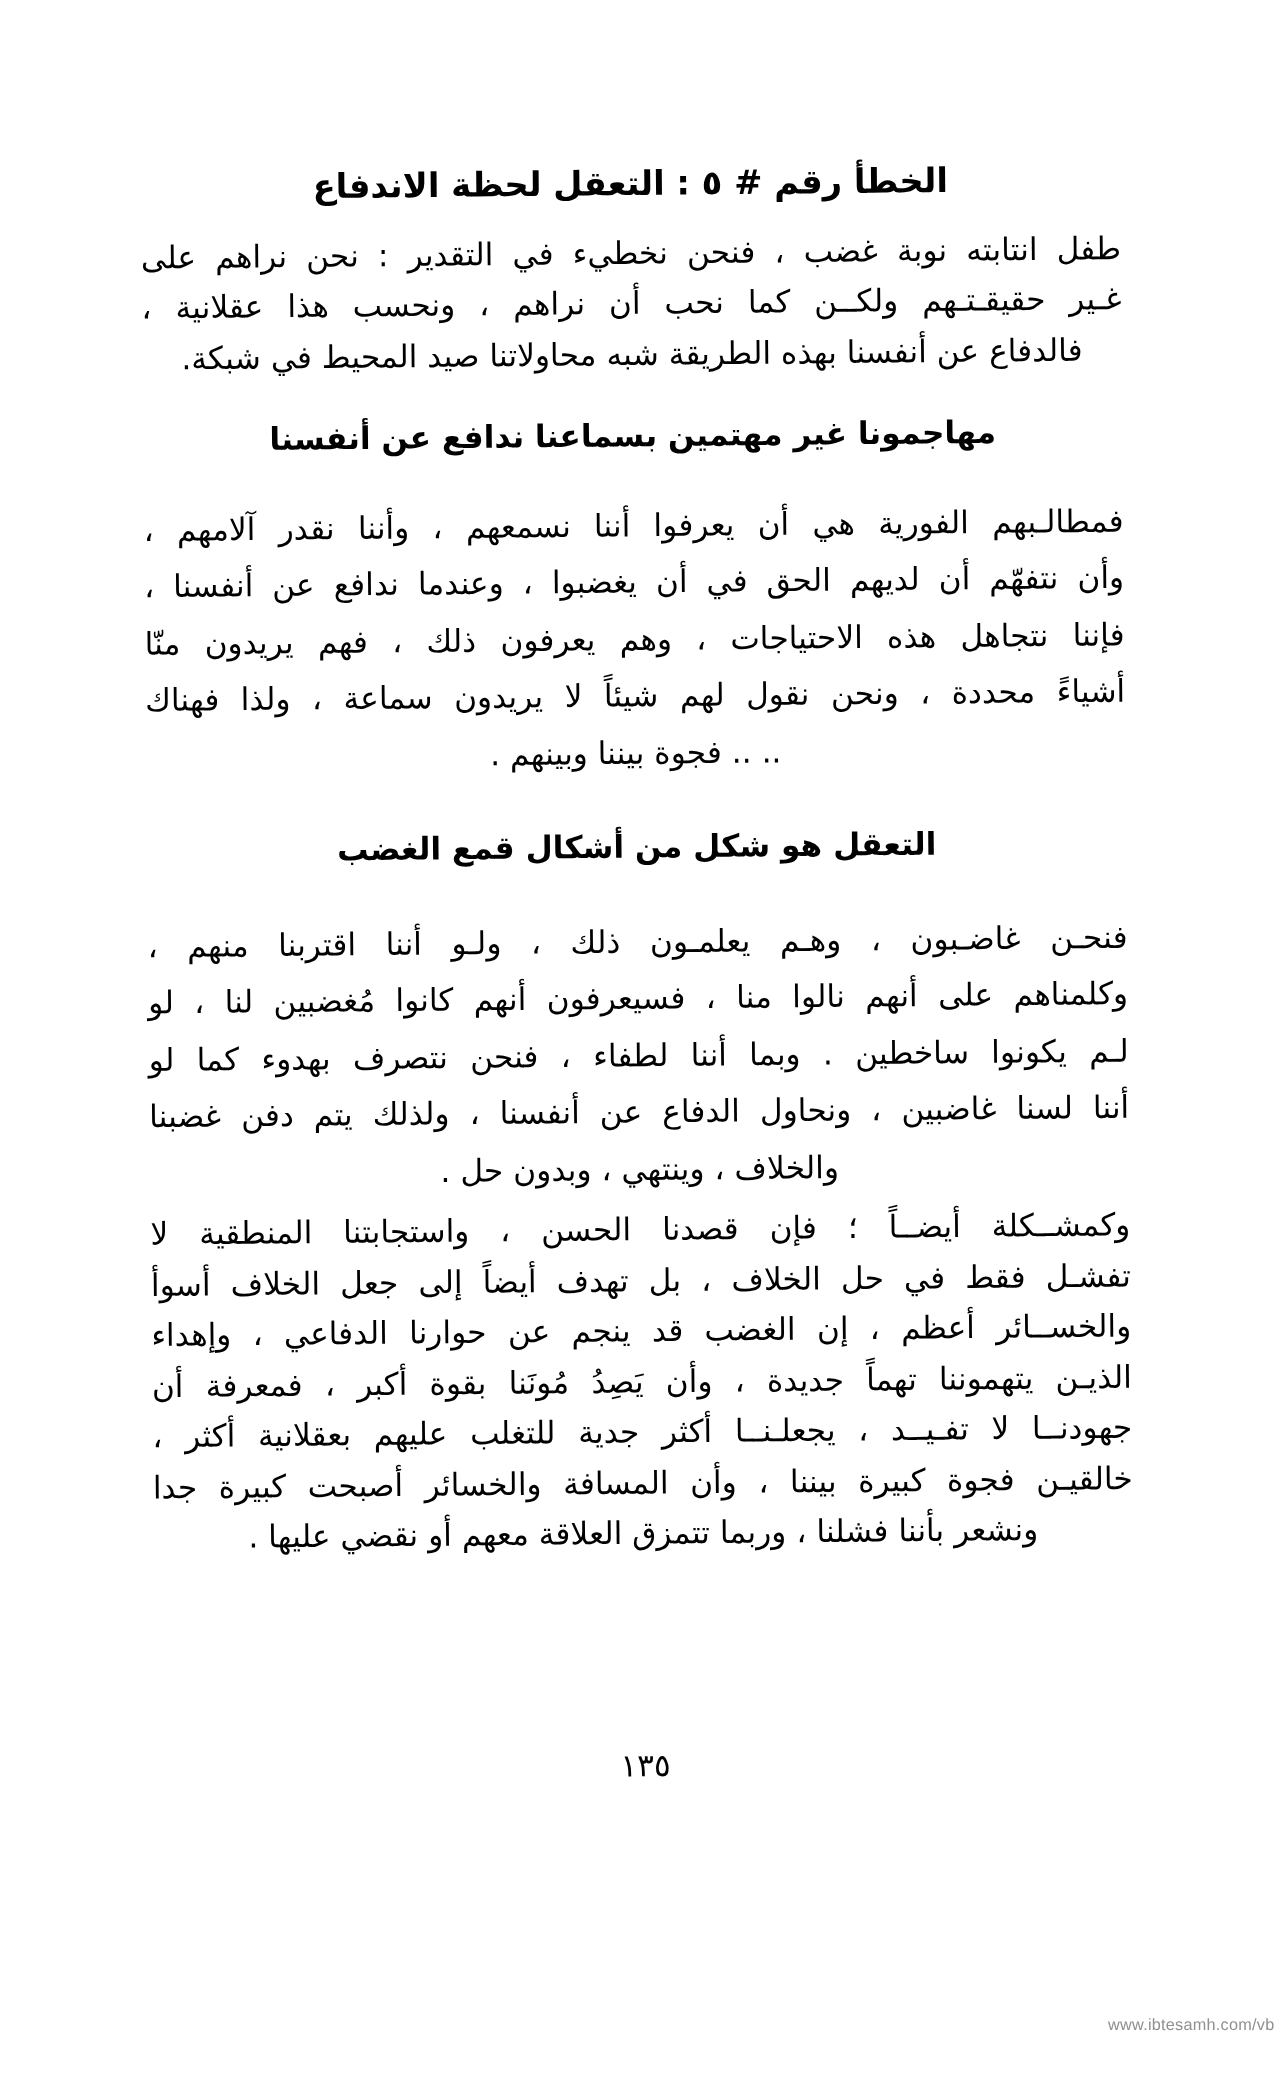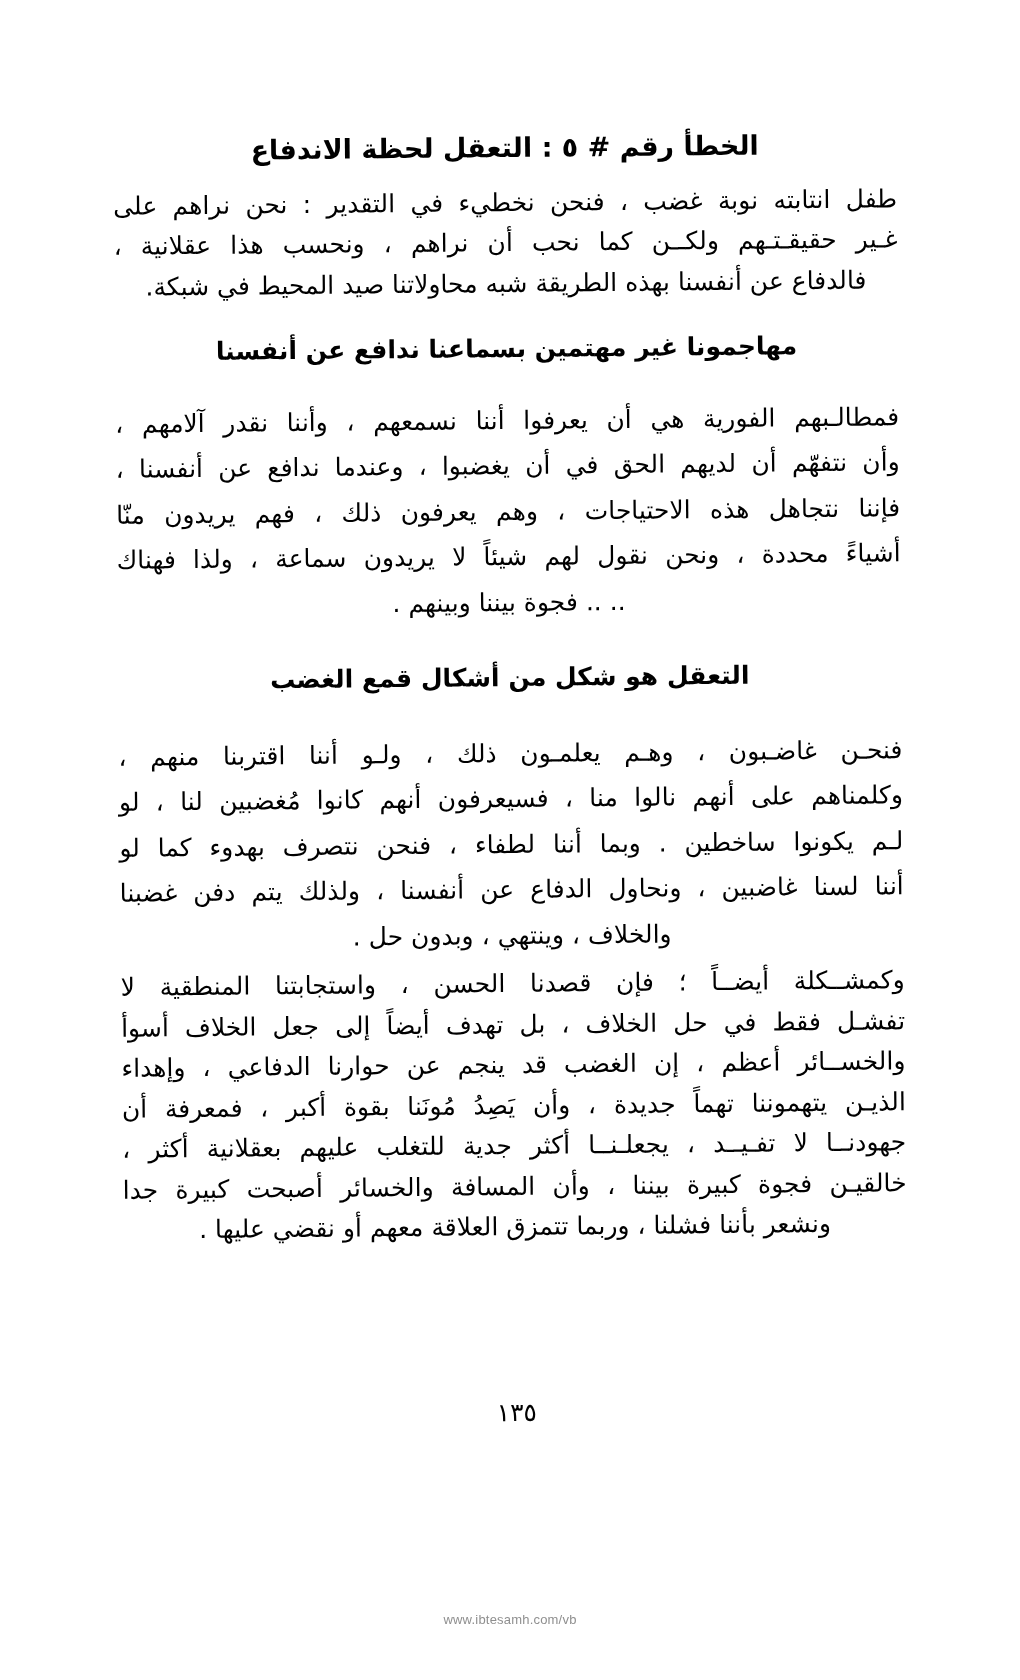--- a/index.html
+++ b/index.html
@@ -93,21 +93,21 @@
     font-size: 25px;
     font-weight: 400;
     letter-spacing: 1px;
   }
 
   .watermark {
     position: absolute;
     top: 1612px;
     left: 0;
     right: 0;
-    text-align: center;
+    text-align: right;
     font-size: 13px;
     color: #8f8f8f;
     font-family: "Liberation Sans", sans-serif;
     direction: ltr;
     letter-spacing: 0.2px;
   }
 </style>
 </head>
 <body>
 

